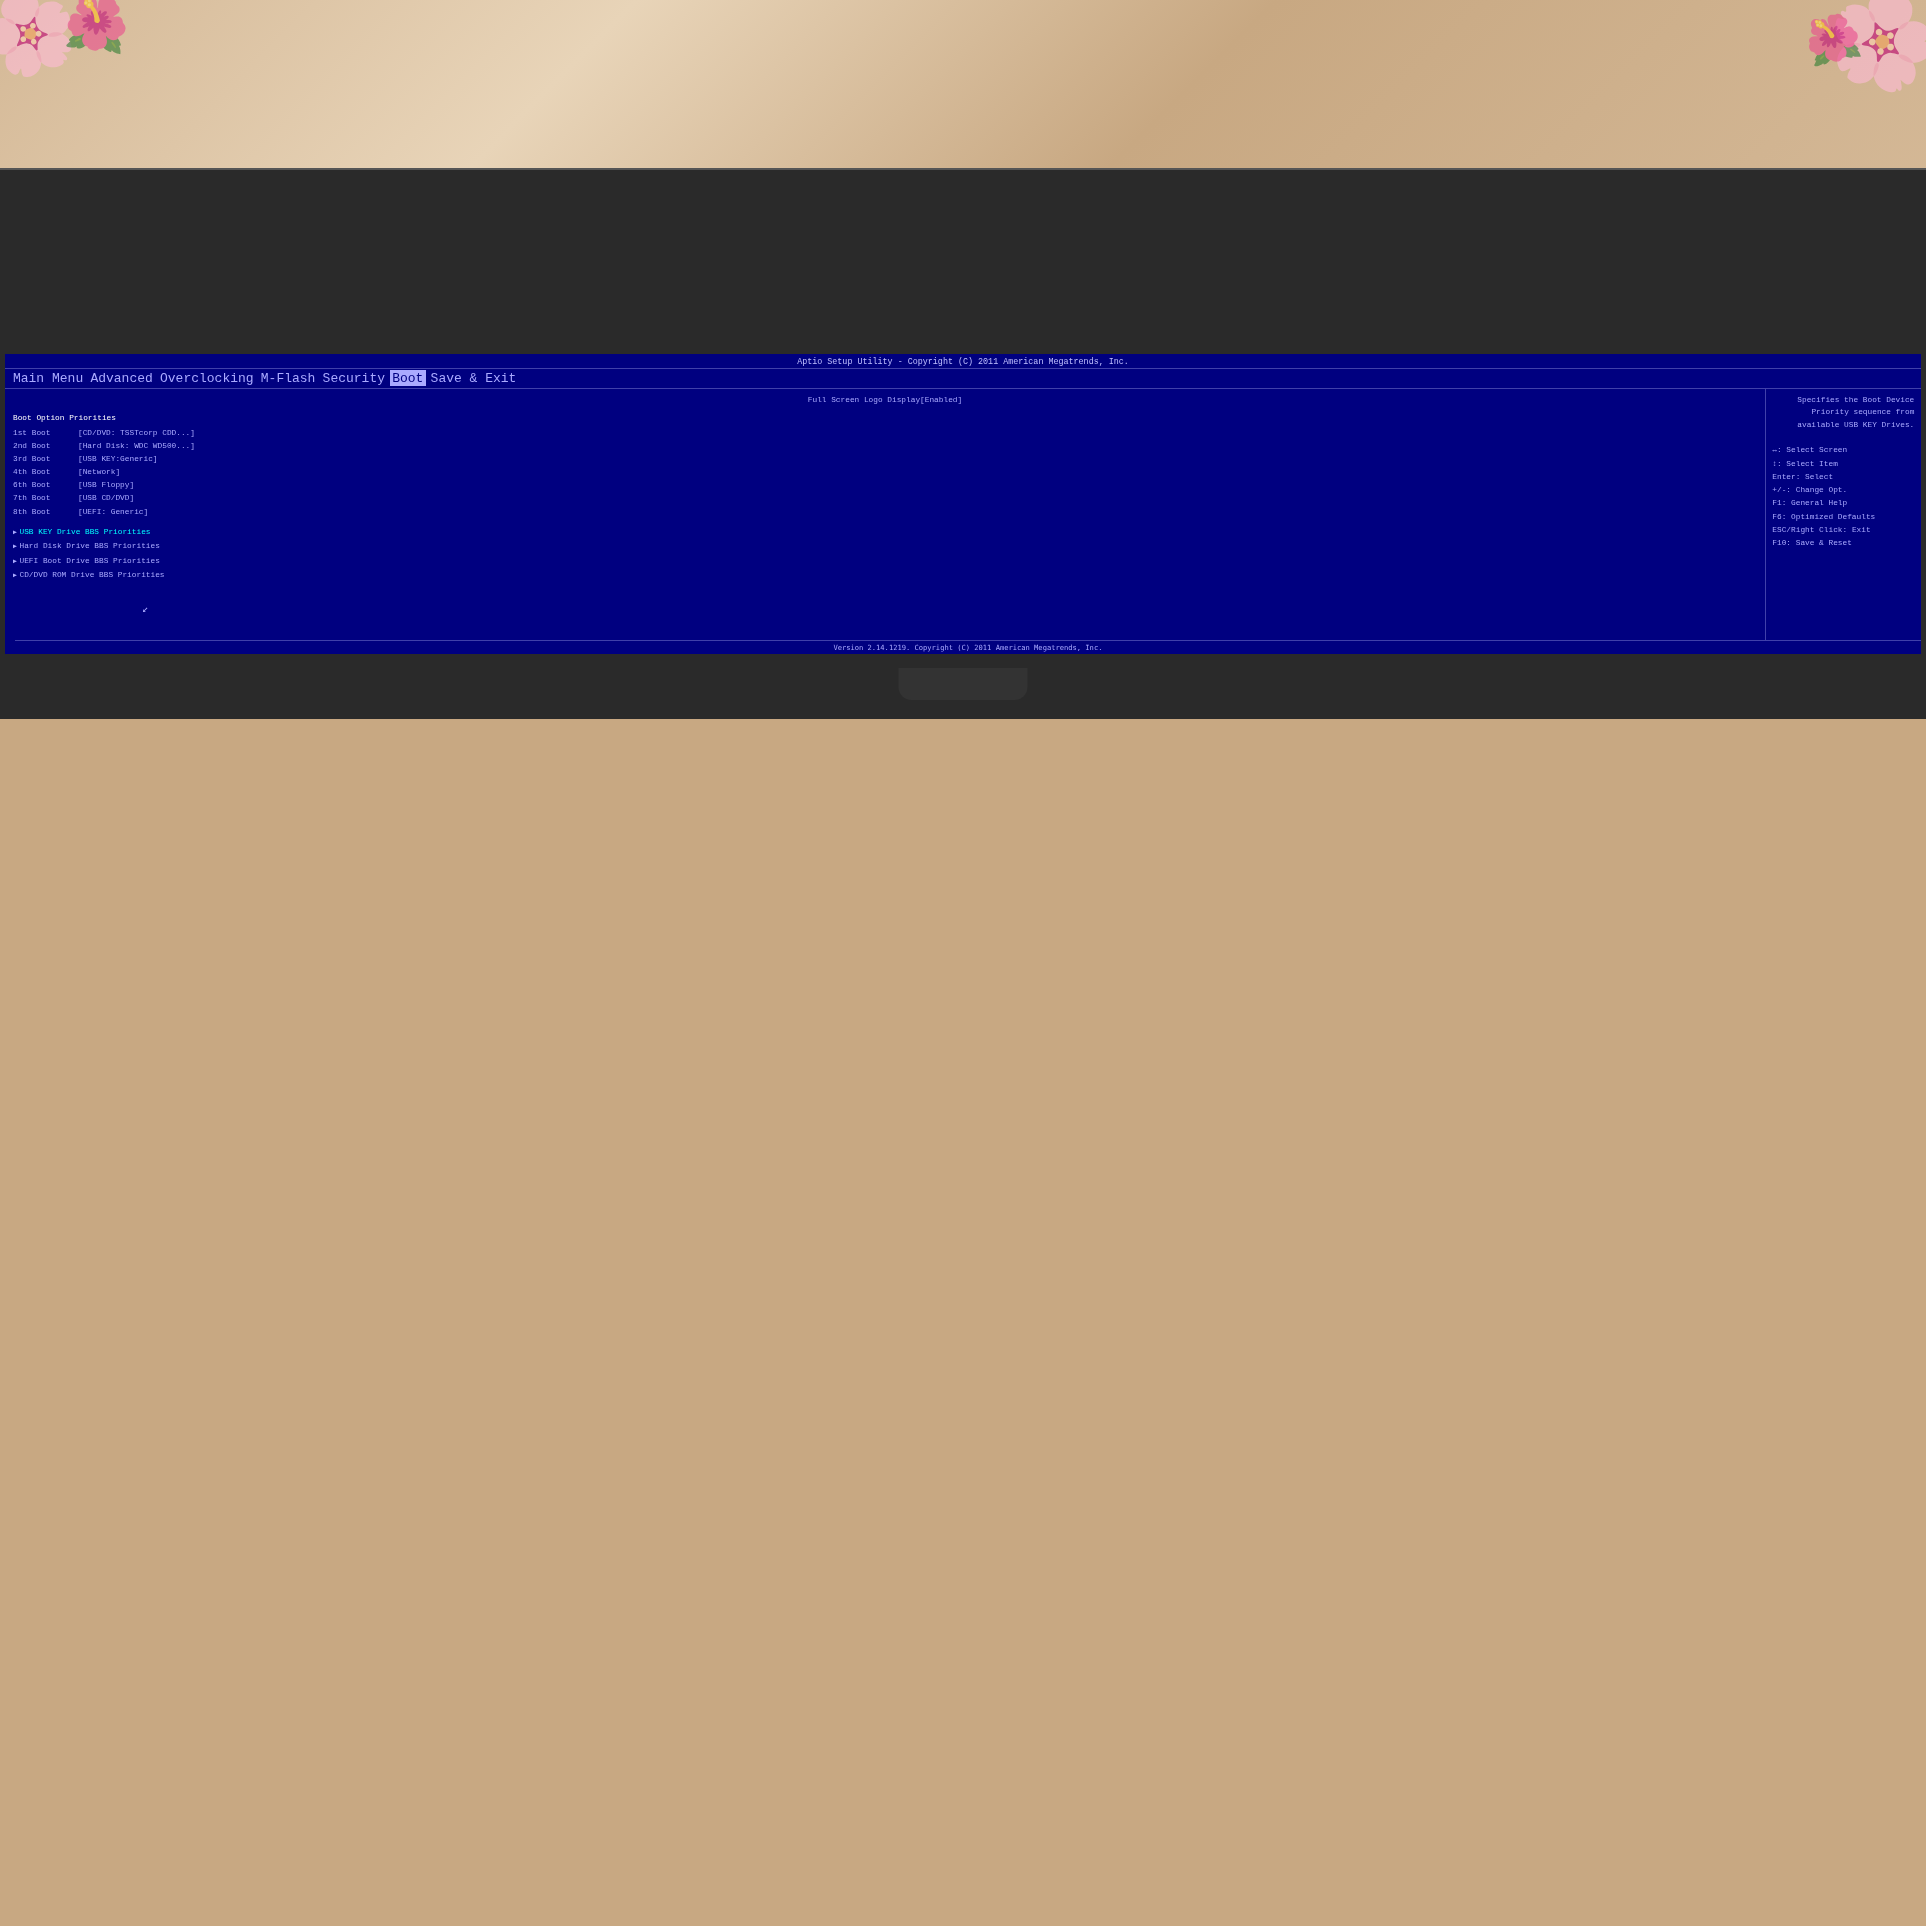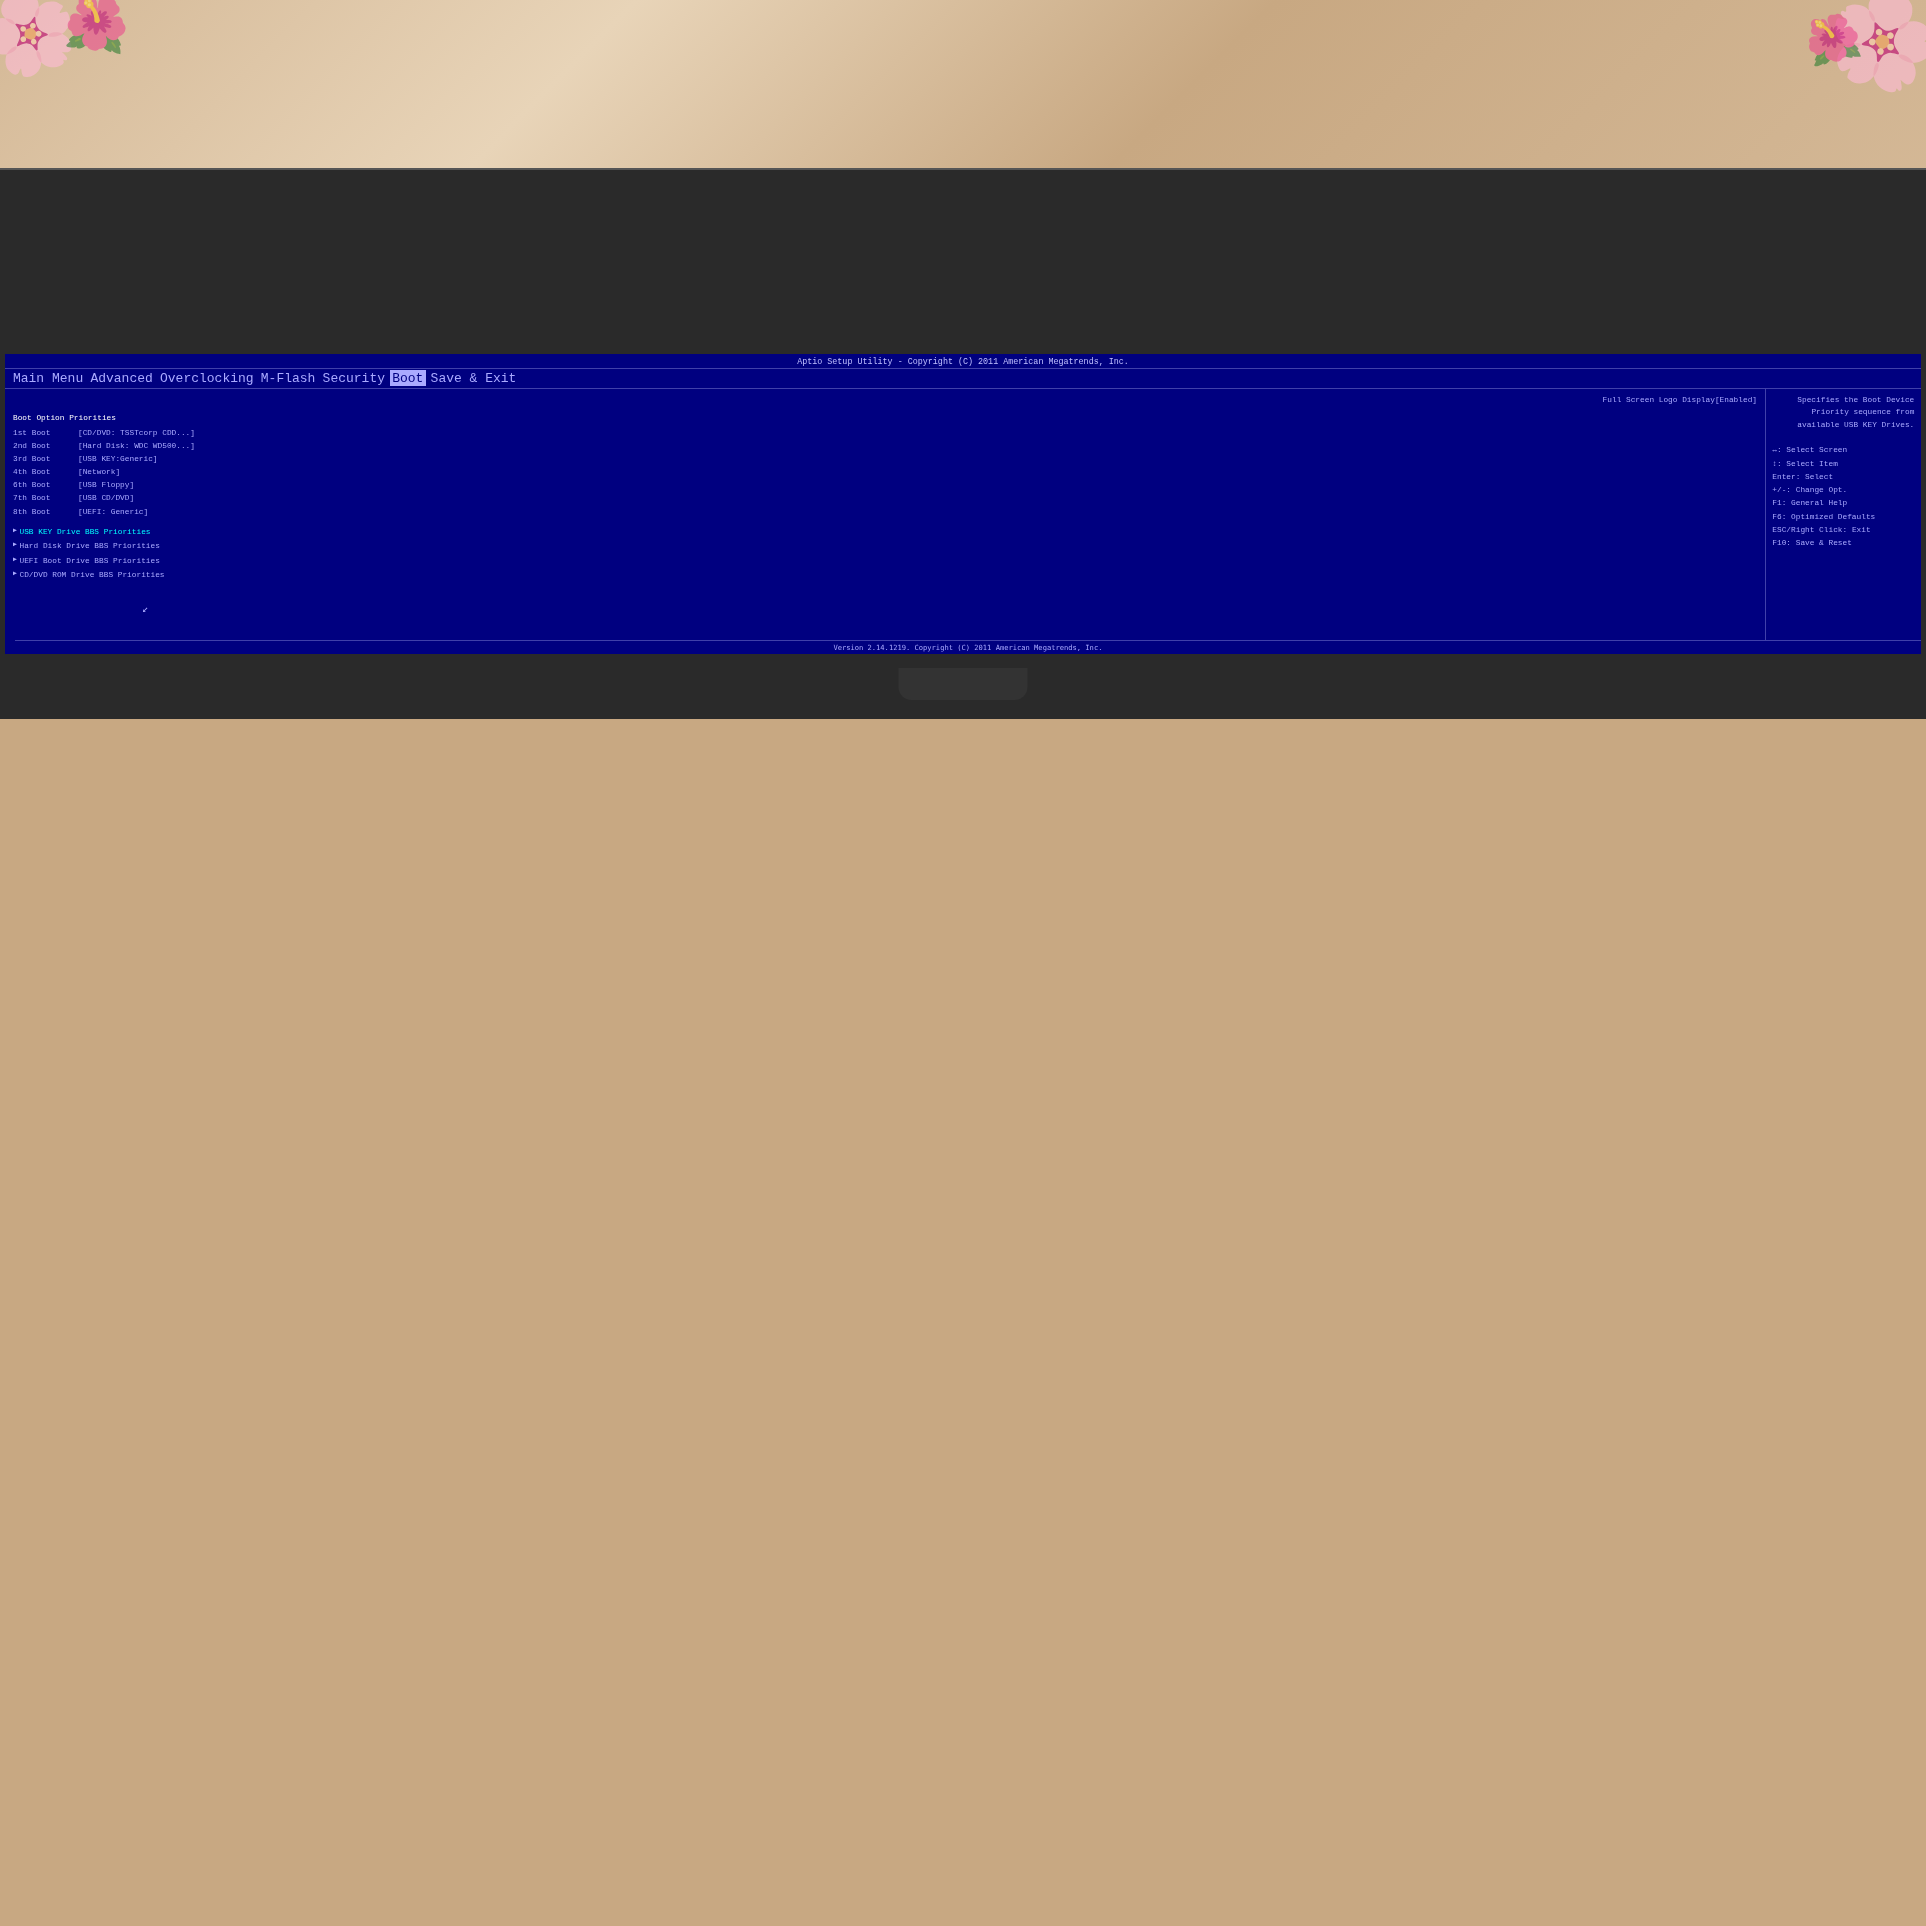--- a/index.html
+++ b/index.html
@@ -114,21 +114,21 @@
     }
 
     .section-header {
       color: #ffffff;
       font-size: 7.8px;
       margin-bottom: 2.6px;
     }
 
     .setting-row {
       display: flex;
-      justify-content: flex-end;
+      justify-content: center;
       margin: 0.6px 0;
     }
 
     .setting-label {
       color: #aaaaff;
     }
 
     .setting-value {
       color: #aaaaff;
     }
@@ -152,21 +152,21 @@
     .boot-value {
       color: #aaaaff;
     }
 
     .bbs-section {
       margin-top: 7.8px;
     }
 
     .bbs-item {
       display: flex;
-      align-items: flex-start;
+      align-items: flex-end;
       margin: 1.9px 0;
       color: #aaaaff;
       cursor: pointer;
     }
 
     .bbs-item.highlighted {
       color: #00ffff;
     }
 
     .bbs-arrow {

